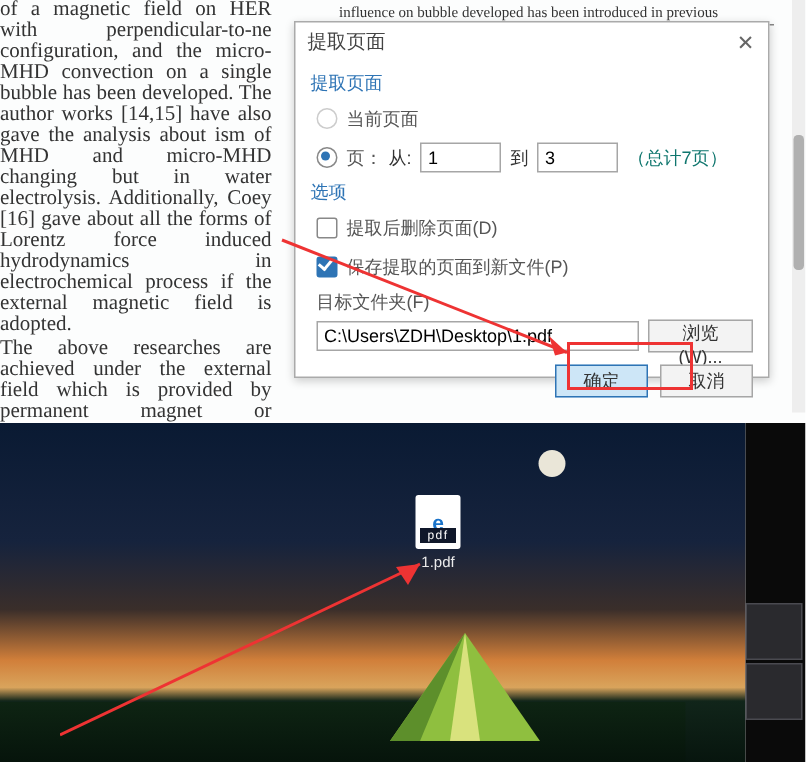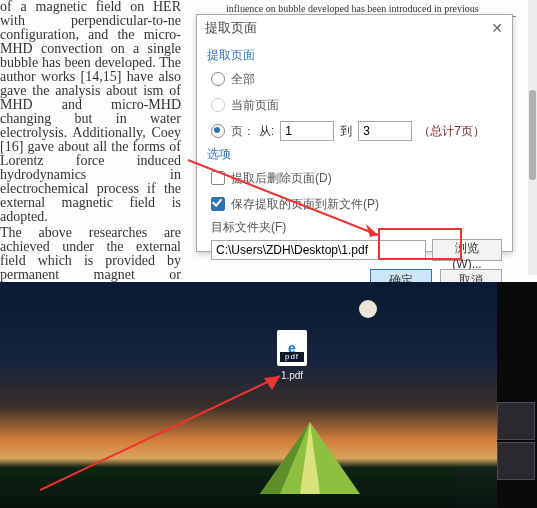--- a/index.html
+++ b/index.html
@@ -65,39 +65,35 @@
 
   <div class="dialog">
     <div class="dlg-title">
       <span>提取页面</span>
       <span class="close">✕</span>
     </div>
     <div class="dlg-body">
 
       <div class="sect">提取页面</div>
 
-      <div class="row">
-        <span class="radio"></span>
-        <label>全部</label>
-      </div>
 
       <div class="row disabled">
         <span class="radio" style="border-color:#ccc"></span>
         <label>当前页面</label>
       </div>
 
       <div class="row">
         <span class="radio on"></span>
         <label>页：</label>
         <div class="range">
           <span>从:</span>
           <input class="input small" value="1" style="">
           <span>到</span>
           <input class="input small" value="3" style="">
-          <span style="color:#7f1d1d">（总计7页）</span>
+          <span style="color:#0f766e">（总计7页）</span>
         </div>
       </div>
 
       <div class="sect" style="margin-top:0">选项</div>
 
       <div class="row">
         <span class="check"></span>
         <label>提取后删除页面(D)</label>
       </div>
 

